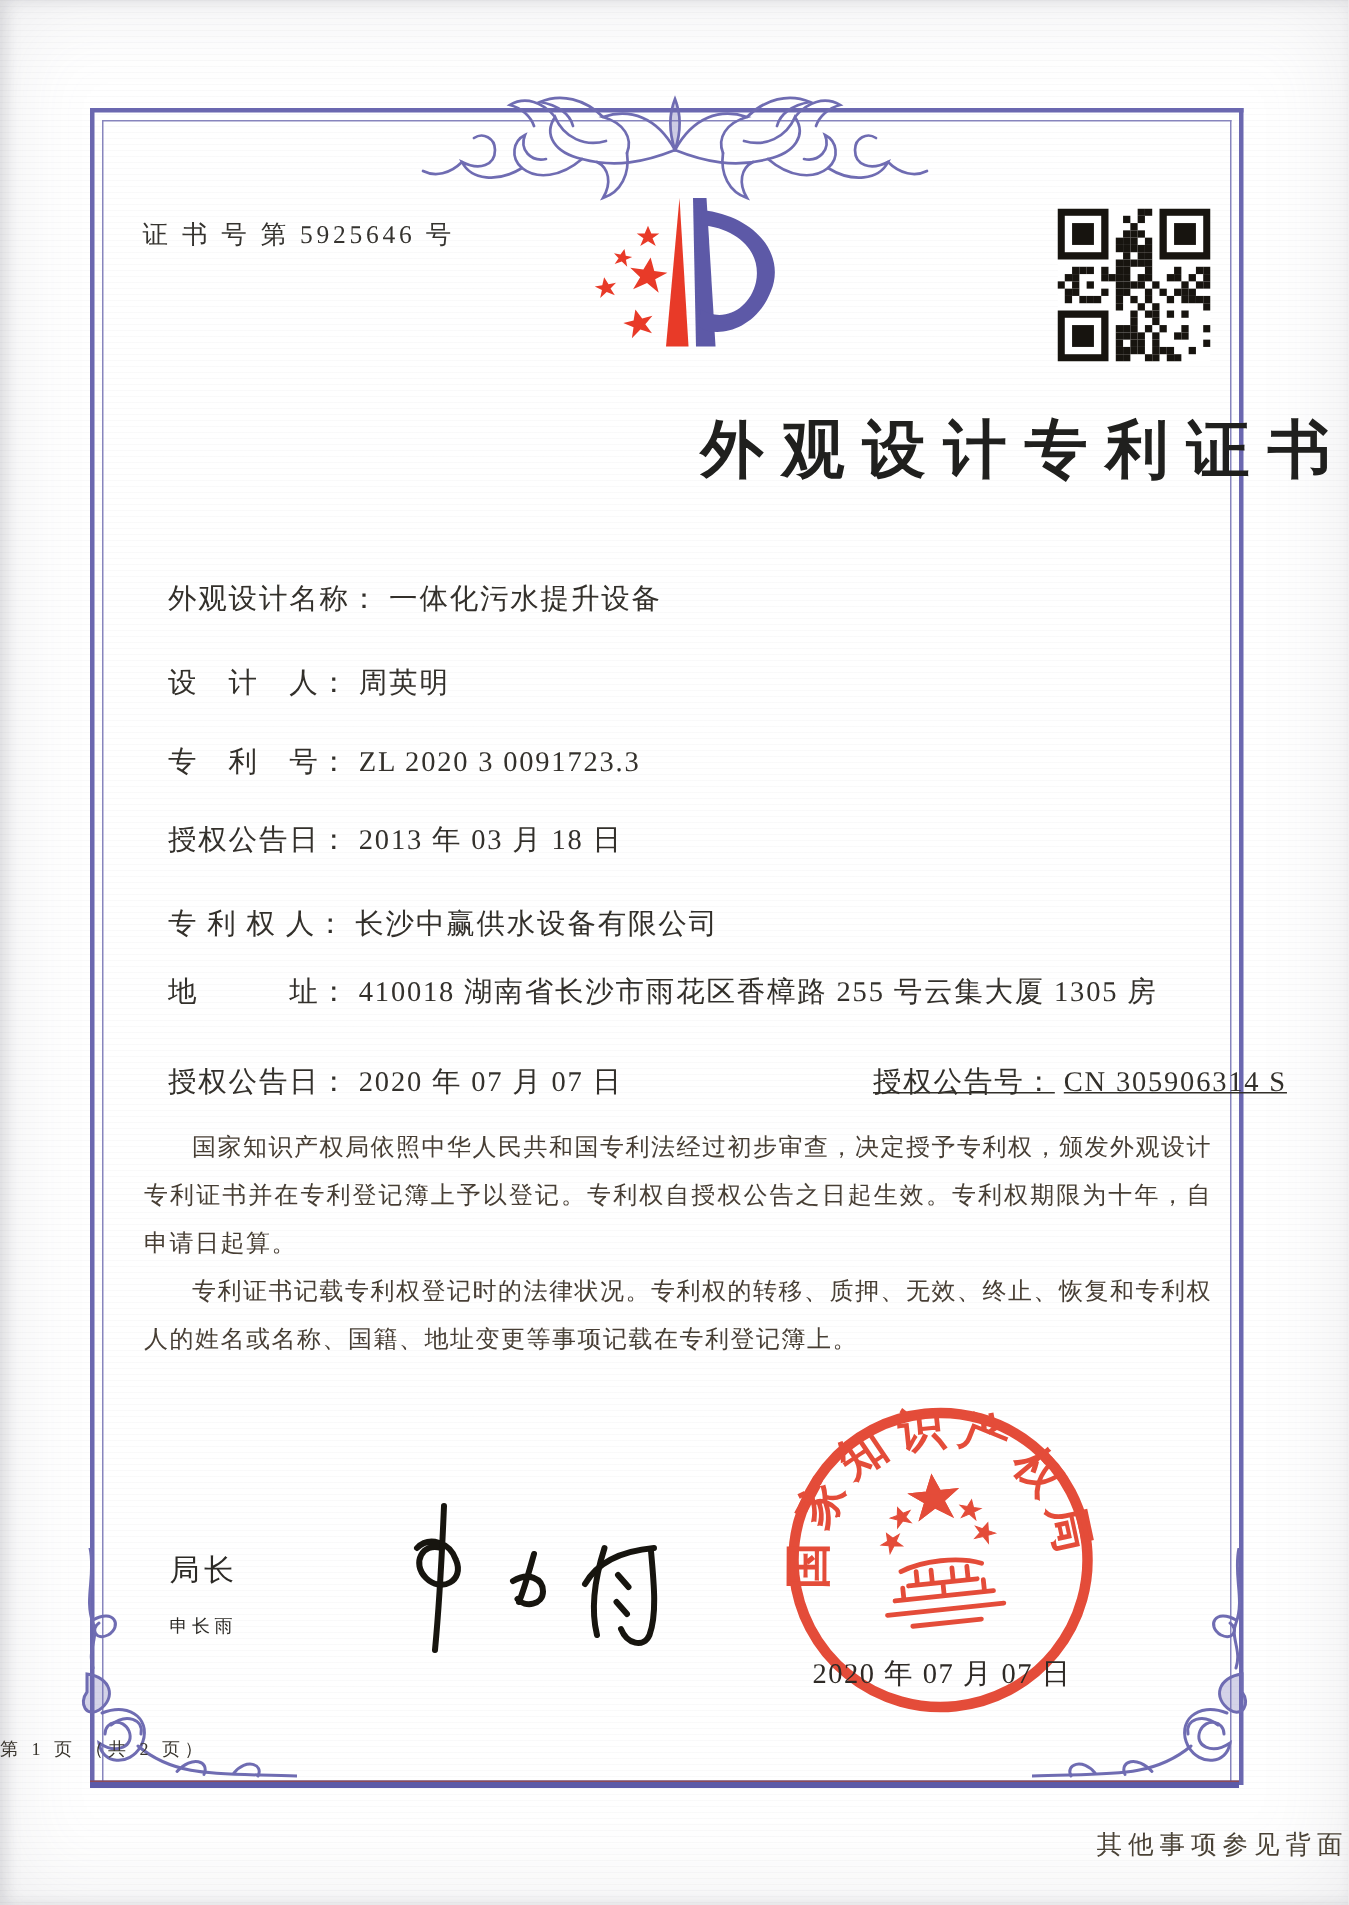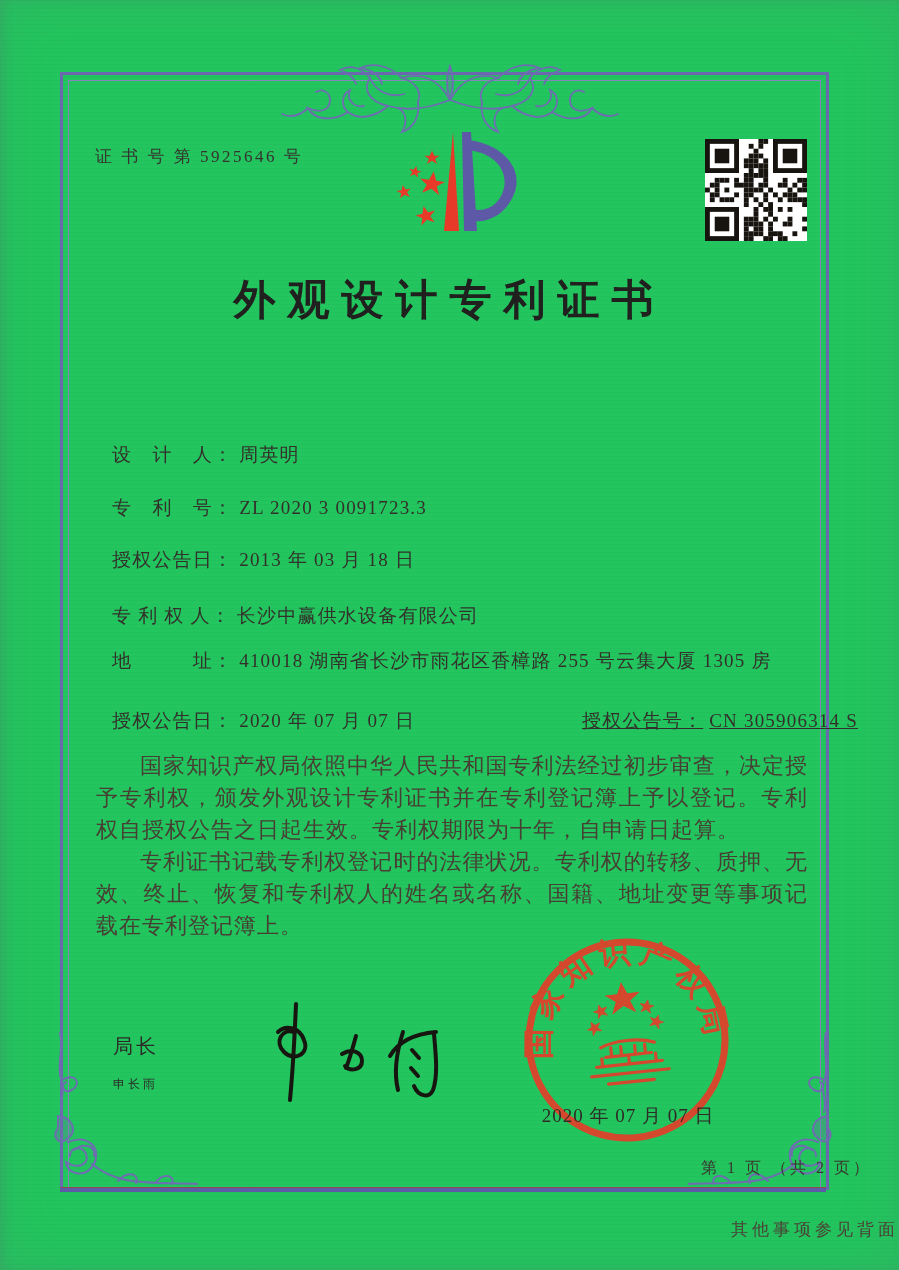--- a/index.html
+++ b/index.html
@@ -4,21 +4,21 @@
 <style>
   html,body{margin:0;padding:0;}
   body{
     width:899px;height:1270px;
     background:#eeece7;
     font-family:"Liberation Serif","DejaVu Serif",serif;
     -webkit-font-smoothing:antialiased;
   }
   #page{
     position:relative;width:899px;height:1270px;overflow:hidden;
-    background:#22c55e;
+    background:#ffffff;
     box-shadow:inset 0 0 60px rgba(110,110,125,.14), inset 4px 0 10px rgba(100,100,110,.18);
   }
   
   #page::before{
     content:"";position:absolute;inset:0;pointer-events:none;
     background:repeating-linear-gradient(to bottom, rgba(90,90,110,.035) 0 1px, transparent 1px 4px);
     mix-blend-mode:multiply;
   }
   
   .frame-outer{
@@ -38,50 +38,50 @@
   .corner-br{left:688px;top:1032px;transform:scaleX(-1);}
   .top-ornament{position:absolute;left:270px;top:46px;width:360px;height:104px;color:#6f6cb2;}
   
   .cert-no{
     position:absolute;left:95px;top:145px;
     font-size:17px;letter-spacing:2.5px;color:#35332f;
   }
   .logo{position:absolute;left:372px;top:126px;width:156px;height:120px;}
   .qr{position:absolute;left:705px;top:139px;width:102px;height:102px;}
   .title{
-    position:absolute;left:0;top:272px;width:899px;text-align:center;
+    position:absolute;left:0;top:272px;width:899px;text-align:right;
     font-size:42px;font-weight:700;letter-spacing:12px;color:#20201e;
   }
   
   .field-row{
     position:absolute;left:112px;width:720px;
     font-size:19px;color:#33302b;letter-spacing:1.2px;white-space:nowrap;
   }
   .field-row .lbl{margin-right:6px;}
   .grant-no{position:absolute;left:470px;top:0;text-decoration:underline;}
   
   .body-text{
     position:absolute;left:96px;top:750px;width:712px;
-    font-size:22px;line-height:32px;letter-spacing:1px;color:#473e34;
+    font-size:16px;line-height:32px;letter-spacing:1px;color:#473e34;
     text-align:justify;
   }
   .body-text p{margin:0;text-indent:2em;}
   
   .officer-role{position:absolute;left:113px;top:1033px;font-size:20px;letter-spacing:3px;color:#2c2a26;}
   .officer-name{position:absolute;left:113px;top:1076px;font-size:12px;letter-spacing:3px;color:#2c2a26;}
   .signature{position:absolute;left:238px;top:998px;width:235px;height:105px;}
   .seal{position:absolute;left:520px;top:933px;width:214px;height:214px;transform:rotate(-6deg);opacity:.93;}
   .seal-date{
     position:absolute;left:528px;top:1103px;width:200px;text-align:center;
     font-size:19px;color:#2e2a26;letter-spacing:1px;
   }
   
   .page-no{
-    position:absolute;left:0;top:1158px;width:872px;text-align:right;
-    font-size:16px;letter-spacing:3px;color:#3a362f;
+    position:absolute;left:0;top:1158px;width:872px;text-align:left;
+    font-size:12px;letter-spacing:3px;color:#3a362f;
   }
   .back-note{
     position:absolute;left:0;top:1218px;width:899px;text-align:right;
     font-size:17px;letter-spacing:4px;color:#4a4236;
   }
 </style>
 </head>
 <body>
 
 <div id="page">
@@ -288,20 +288,23 @@
           <rect x="60" y="100" width="5" height="5"></rect>
           <rect x="65" y="100" width="5" height="5"></rect>
           <rect x="75" y="100" width="5" height="5"></rect>
           <rect x="80" y="100" width="5" height="5"></rect>
         </g>
     </g>
   </svg>
 
   <div class="title">外观设计专利证书</div>
 
+  <div class="field-row" style="top:386px">
+    <span class="lbl">外观设计名称：</span><span>一体化污水提升设备</span>
+  </div>
   <div class="field-row" style="top:442px">
     <span class="lbl">设　计　人：</span><span>周英明</span>
   </div>
   <div class="field-row" style="top:495px">
     <span class="lbl">专　利　号：</span><span>ZL 2020 3 0091723.3</span>
   </div>
   <div class="field-row" style="top:547px">
     <span class="lbl">授权公告日：</span><span>2013 年 03 月 18 日</span>
   </div>
   <div class="field-row" style="top:603px">

